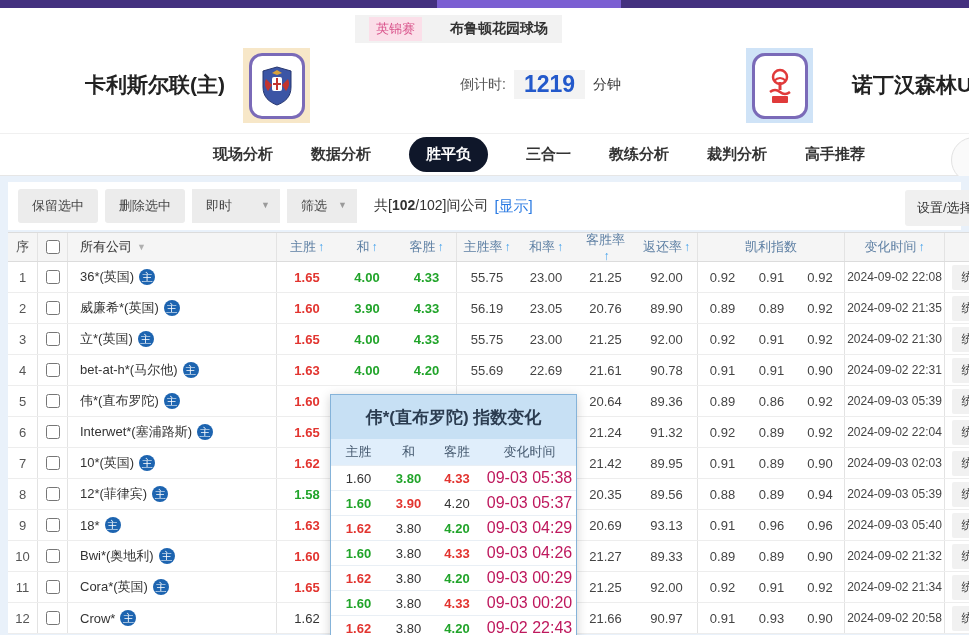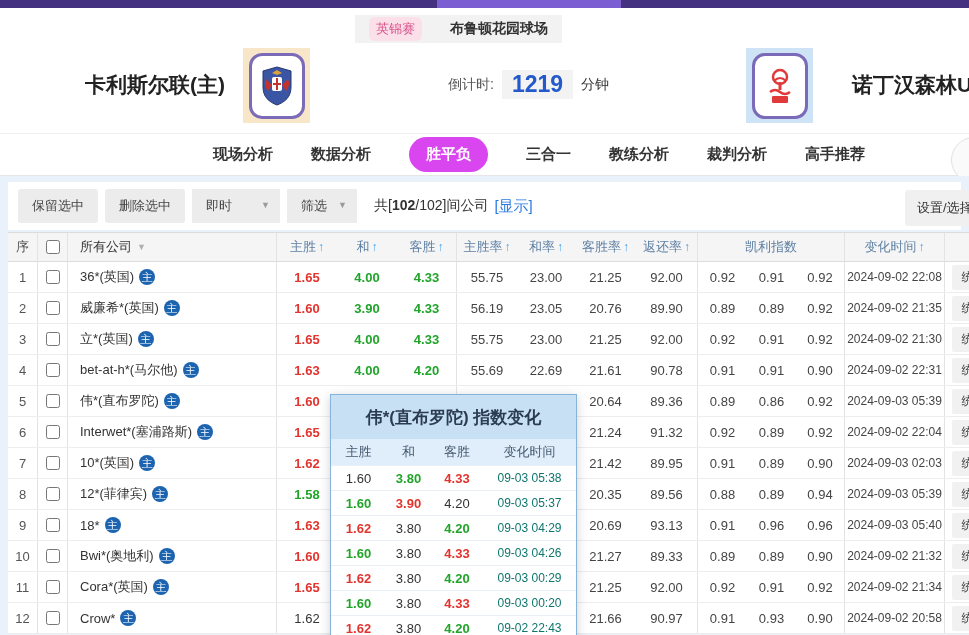--- a/index.html
+++ b/index.html
@@ -4,38 +4,38 @@
 <style>
   html,body{margin:0;padding:0;}
   body{width:969px;height:635px;overflow:hidden;position:relative;background:#fff;
        font-family:"Liberation Sans","DejaVu Sans",sans-serif;}
   
   .topbar{position:absolute;left:0;top:0;width:969px;height:8px;background:#44317f;}
   .topbar .seg{position:absolute;left:437px;top:0;width:184px;height:8px;background:#7b5fd2;}
   
   .hdr{position:absolute;left:0;top:8px;width:969px;height:125px;background:#fff;}
   .matchbar{position:absolute;left:355px;top:7px;height:28px;background:#f2f2f2;display:flex;align-items:center;padding:0 14px;}
-  .leaguebadge{background:#fbdfe9;color:#d9538b;font-size:13px;padding:3px 7px;border-radius:6px;margin-right:12px;white-space:nowrap;}
+  .leaguebadge{background:#fbdfe9;color:#d9538b;font-size:13px;padding:3px 7px;border-radius:0;margin-right:12px;white-space:nowrap;}
   .kickoff{font-weight:bold;color:#222;font-size:15px;white-space:nowrap;}
   .venue{font-weight:bold;color:#333;font-size:14px;margin-left:16px;white-space:nowrap;}
   .teamname{position:absolute;top:63px;font-size:21px;font-weight:bold;color:#222;white-space:nowrap;}
   .home-name{left:85px;}
   .away-name{left:852px;}
   .badgebox{position:absolute;top:40px;width:67px;height:75px;display:flex;align-items:center;justify-content:center;}
   .home-badge{left:243px;background:#f7e7c8;}
   .away-badge{left:746px;background:#cfe3f7;}
   .crestframe{width:50px;height:60px;background:#fff;border:3px solid #7a6ab8;border-radius:13px;display:flex;align-items:center;justify-content:center;}
-  .countdown{position:absolute;left:448px;top:62px;display:flex;align-items:center;}
+  .countdown{position:absolute;left:460px;top:62px;display:flex;align-items:center;}
   .cd-label{color:#555;font-size:14px;}
   .cd-value{background:#f3f3f3;color:#2359cb;font-size:23px;font-weight:bold;padding:1px 10px;margin:0 8px;}
   .cd-unit{color:#333;font-size:14px;}
   
   .tabbar{position:absolute;left:0;top:133px;width:969px;height:43px;background:#fff;border-top:1px solid #f0f0f0;border-bottom:1px solid #e6e6e6;display:flex;align-items:center;padding-left:213px;box-sizing:border-box;gap:38px;}
   .tab{font-size:15px;font-weight:bold;color:#333;cursor:pointer;white-space:nowrap;}
-  .tab.active{background:#d946ef;color:#fff;padding:8px 17px;border-radius:18px;}
+  .tab.active{background:#0f172a;color:#fff;padding:8px 17px;border-radius:18px;}
   .fabcircle{position:absolute;left:951px;top:137px;width:44px;height:44px;border-radius:50%;background:#fafafa;border:1px solid #e2e2e2;}
   
   .content{position:absolute;left:0;top:176px;width:969px;height:459px;background:#e9f1fa;}
   .toolbar{position:absolute;left:8px;top:6px;width:953px;height:48px;background:#fff;display:flex;align-items:center;padding-left:10px;box-sizing:border-box;}
   .tbtn{background:#ececec;color:#444;font-size:13px;padding:8px 14px;border-radius:3px;margin-right:7px;white-space:nowrap;cursor:pointer;}
   .tdrop{position:relative;background:#ececec;color:#444;font-size:13px;padding:8px 30px 8px 14px;border-radius:0;margin-right:7px;cursor:pointer;}
   .tdrop.wide{padding-right:48px;}
   .dcaret{position:absolute;right:10px;top:11px;color:#9a9a9a;font-size:9px;}
   .counttext{margin-left:10px;color:#333;font-size:14px;}
   .counttext b{font-weight:bold;}
@@ -45,39 +45,39 @@
   .tablewrap{position:absolute;left:8px;top:56px;width:982px;}
   .thead{display:flex;height:30px;background:#f5f5f5;border-top:1px solid #dcdcdc;border-bottom:1px solid #dcdcdc;box-sizing:border-box;}
   .trow{display:flex;height:31px;background:#fff;border-bottom:1px solid #ededed;box-sizing:border-box;}
   .cell{display:flex;align-items:center;justify-content:center;box-sizing:border-box;font-size:13px;color:#444;overflow:hidden;white-space:nowrap;}
   .th{color:#5d7fa3;}
   .bline{border-right:1px solid #e3e3e3;}
   .c-seq{width:30px;color:#555;}
   .c-cb{width:30px;}
   .c-comp{width:209px;justify-content:flex-start;padding-left:12px;color:#333;}
   .c-odd{width:60px;font-weight:bold;}
-  .c-r1{width:60px;} .c-r2{width:58px;} .c-r3{width:61px;} .c-r4{width:62px;}
+  .c-r1{width:60px;} .c-r2{width:58px;} .c-r3{width:61px;flex-direction:column;} .c-r4{width:62px;}
   .c-k{width:49px;} .c-kelly{width:147px;}
   .c-time{width:100px;font-size:12px;}
   .c-stat{width:45px;}
   .arrow{color:#41a0ec;font-size:12px;margin-left:2px;}
   .caret{color:#b0b0b0;font-size:9px;margin-left:5px;}
   .up{color:#e2342f;font-weight:bold;}
   .down{color:#21a42a;font-weight:bold;}
   .flat{color:#333;font-weight:normal;}
   .ck{width:14px;height:14px;cursor:pointer;}
   .comptag{display:inline-block;width:16px;height:16px;border-radius:50%;background:#1d64b0;color:#fff;font-size:11px;line-height:16px;text-align:center;margin-left:5px;flex:none;}
   .statbtn{background:#f1f1f1;color:#333;font-size:12px;padding:4px 10px;border-radius:2px;cursor:pointer;}
   
   .popup{position:absolute;left:330px;top:394px;width:247px;background:#fff;border:1px solid #85b3d9;box-shadow:0 2px 10px rgba(0,0,0,0.18);z-index:10;box-sizing:border-box;}
   .ptitle{height:44px;background:#c7e0f4;display:flex;align-items:center;justify-content:center;font-size:17px;font-weight:bold;color:#2b3c50;}
   .phead{height:26px;background:#e0eefb;display:flex;align-items:center;font-size:13px;color:#44586e;}
   .prow{height:24px;display:flex;align-items:center;border-top:1px solid #e9eff5;font-size:13px;}
   .p-home{width:55px;text-align:center;} .p-draw{width:45px;text-align:center;}
-  .p-away{width:52px;text-align:center;} .p-time{width:93px;text-align:center;font-size:12px;color:#0f766e;}
+  .p-away{width:52px;text-align:center;} .p-time{width:93px;text-align:center;font-size:16px;color:#be185d;}
 </style>
 </head>
 <body>
 
 <div class="topbar">
     <div class="seg"></div>
   </div>
 
 <div class="hdr">
   <div class="matchbar">

